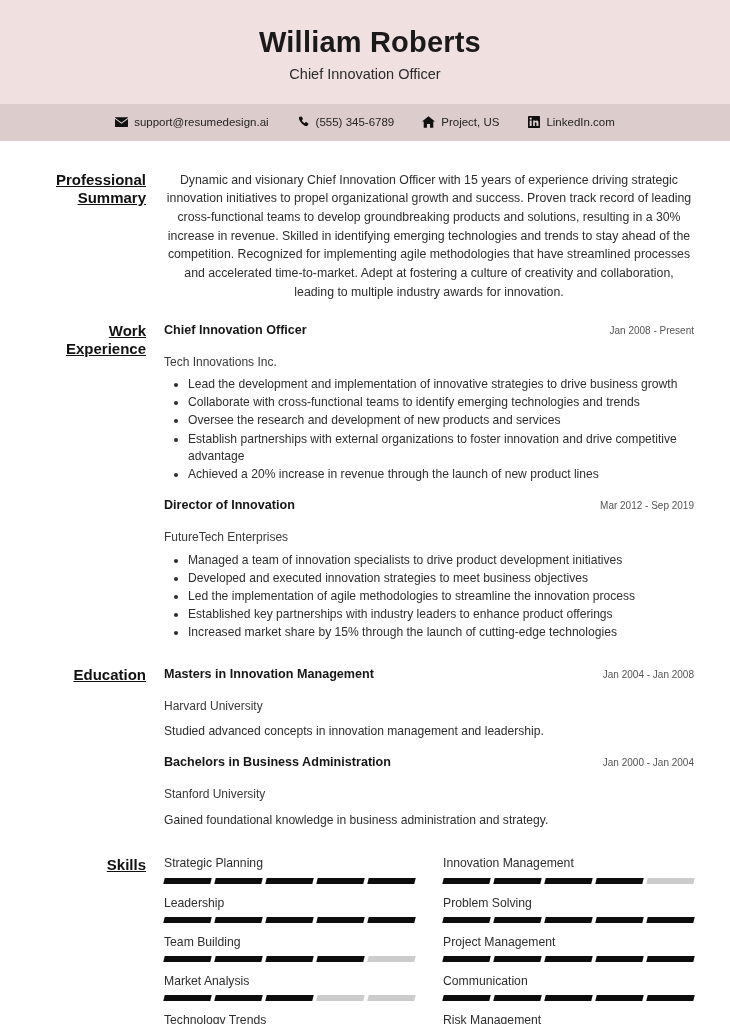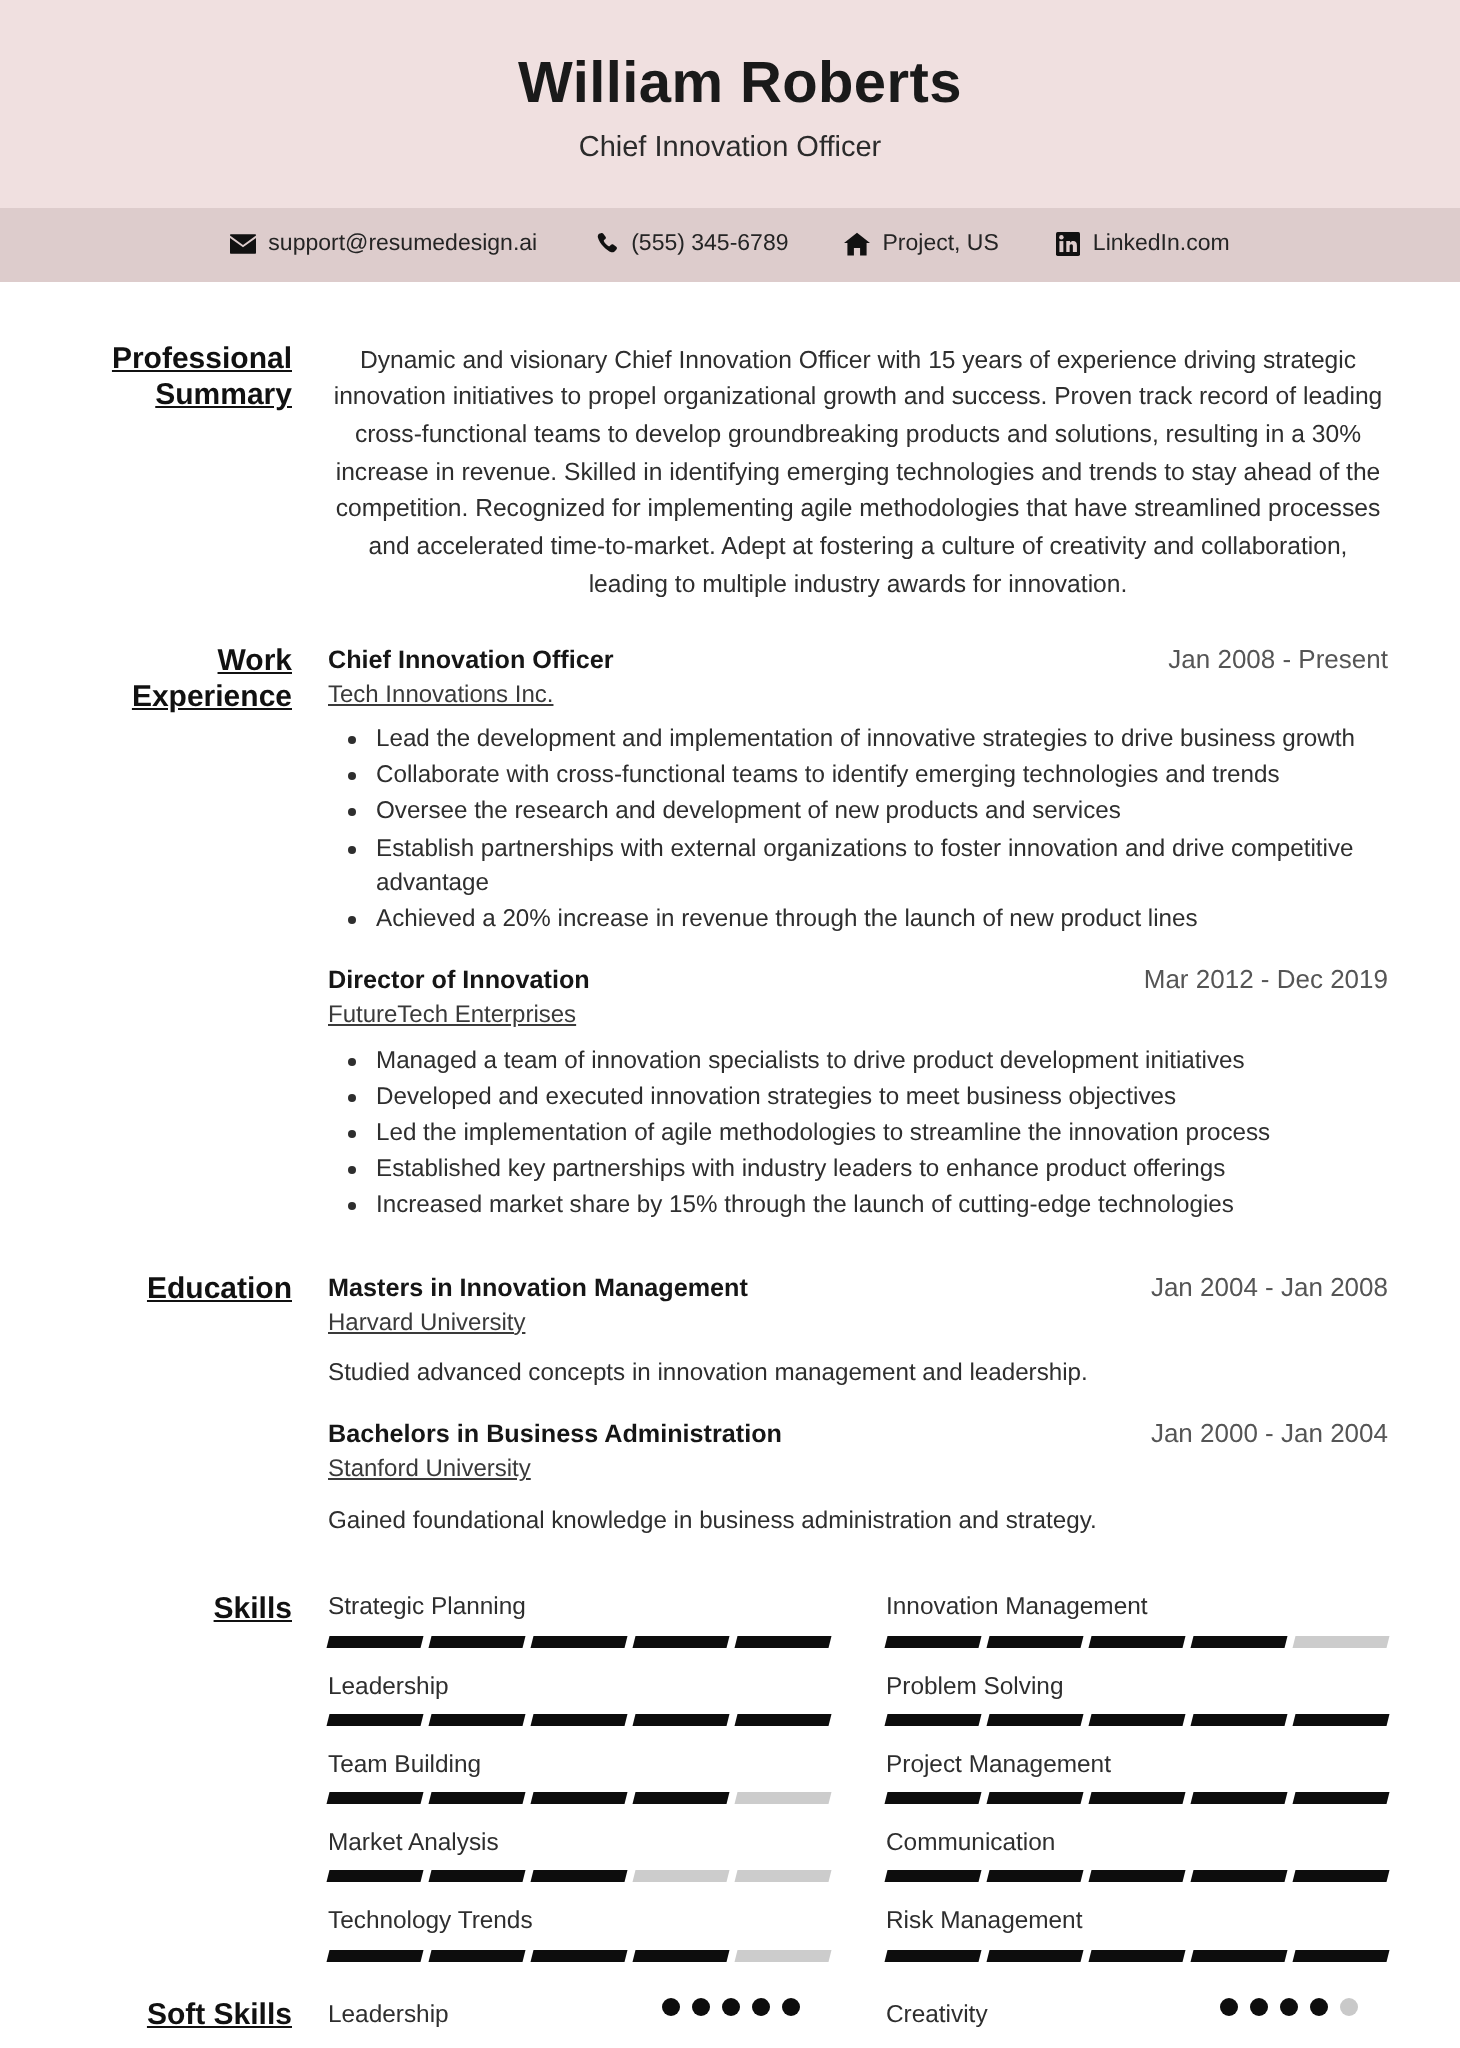--- a/index.html
+++ b/index.html
@@ -97,31 +97,30 @@
     justify-content: space-between;
     gap: 12px;
   }
   .entry-title {
     font-size: 12.6px;
     font-weight: bold;
     color: #161616;
     line-height: 1.3;
   }
   .entry-date {
-    font-size: 13px;
+    font-size: 10px;
     color: #555555;
     white-space: nowrap;
     flex: 0 0 auto;
   }
   .entry-org {
     font-size: 12px;
     color: #3a3a3a;
-    margin-top: 1px;
+    margin-top: 16px;
     line-height: 1.35;
-    text-decoration: underline;
   }
   .entry-bullets {
     margin: 6px 0 0 0;
     padding-left: 24px;
     list-style: disc;
   }
   .entry-bullets li {
     font-size: 12.1px;
     line-height: 1.42;
     color: #2e2e2e;
@@ -274,21 +273,21 @@
             <li>Lead the development and implementation of innovative strategies to drive business growth</li>
             <li>Collaborate with cross-functional teams to identify emerging technologies and trends</li>
             <li>Oversee the research and development of new products and services</li>
             <li>Establish partnerships with external organizations to foster innovation and drive competitive advantage</li>
             <li>Achieved a 20% increase in revenue through the launch of new product lines</li>
           </ul>
         </div>
         <div class="entry">
           <div class="entry-head">
             <div class="entry-title">Director of Innovation</div>
-            <div class="entry-date">Mar 2012 - Dec 2019</div>
+            <div class="entry-date">Mar 2012 - Sep 2019</div>
           </div>
           <div class="entry-org">FutureTech Enterprises</div>
           <ul class="entry-bullets">
             <li>Managed a team of innovation specialists to drive product development initiatives</li>
             <li>Developed and executed innovation strategies to meet business objectives</li>
             <li>Led the implementation of agile methodologies to streamline the innovation process</li>
             <li>Established key partnerships with industry leaders to enhance product offerings</li>
             <li>Increased market share by 15% through the launch of cutting-edge technologies</li>
           </ul>
         </div>

